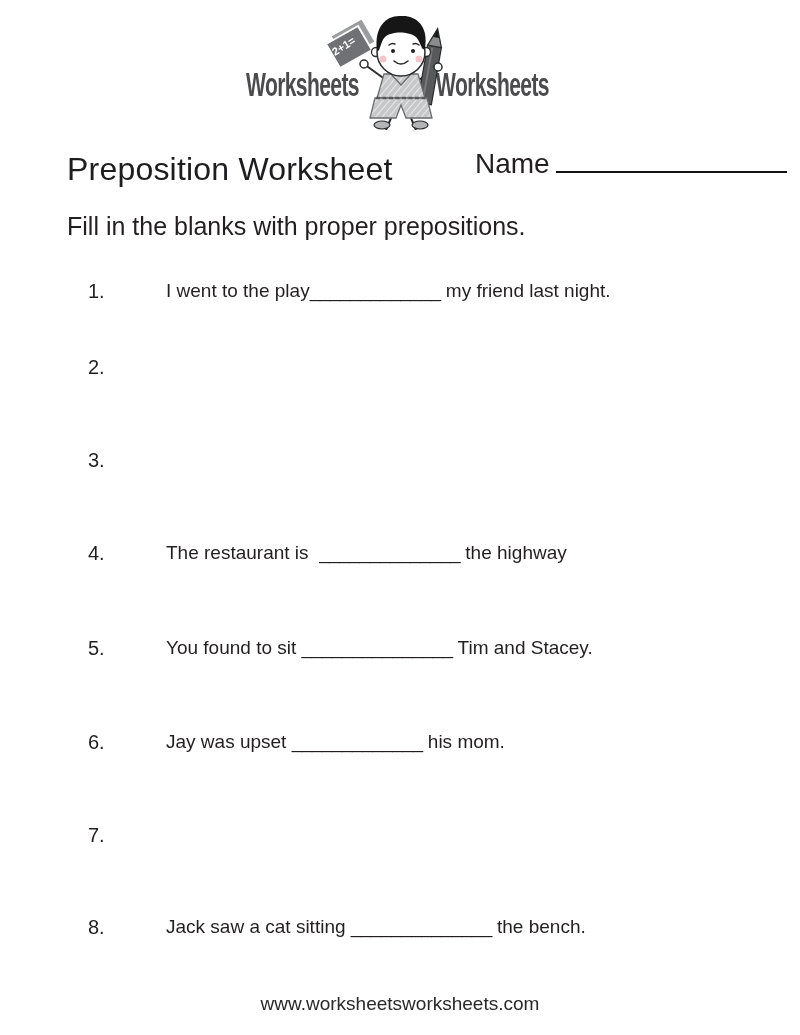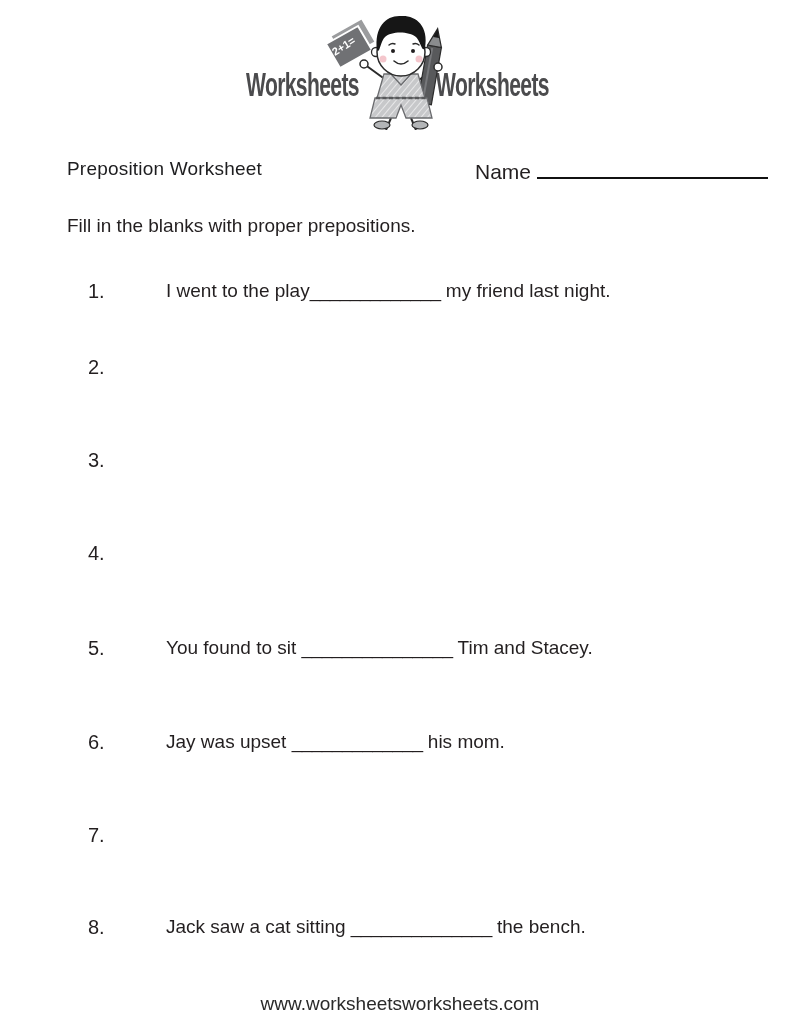--- a/index.html
+++ b/index.html
@@ -25,47 +25,47 @@
     transform: scaleX(0.62);
   }
   .logo-word.left  { left: 246px; transform-origin: left center; }
   .logo-word.right { left: 436px; transform-origin: left center; }
   .mascot { position: absolute; left: 318px; top: 6px; }
 
   
   .title {
     position: absolute;
     left: 67px; top: 153px;
-    font-size: 19px;
+    font-size: 32px;
     line-height: 32px;
     font-weight: 400;
     color: #1d1d1f;
     letter-spacing: 0.2px;
   }
   .name-row {
     position: absolute;
-    left: 475px; top: 155px;
-    font-size: 21px;
+    left: 475px; top: 149px;
+    font-size: 28px;
     line-height: 28px;
     white-space: nowrap;
   }
   .name-line {
     display: inline-block;
     width: 231px;
     height: 24px;
     margin-left: 6px;
     border-bottom: 2px solid #111111;
     vertical-align: baseline;
   }
 
   
   .instruction {
     position: absolute;
     left: 67px; top: 213px;
-    font-size: 19px;
+    font-size: 25px;
     line-height: 26px;
   }
 
   
   .item { position: absolute; left: 0; width: 100%; height: 30px; }
   .item .num {
     position: absolute;
     left: 88px;
     font-size: 20px;
     line-height: 26px;
@@ -174,20 +174,21 @@
   <div class="item" style="top:354px">
     <span class="num">2.</span>
   </div>
 
   <div class="item" style="top:447px">
     <span class="num">3.</span>
   </div>
 
   <div class="item" style="top:540px">
     <span class="num">4.</span>
+    <span class="sentence"><span>The restaurant is  </span><span class="blank">______________</span><span> the highway</span></span>
   </div>
 
   <div class="item" style="top:635px">
     <span class="num">5.</span>
     <span class="sentence"><span>You found to sit </span><span class="blank">_______________</span><span> Tim and Stacey.</span></span>
   </div>
 
   <div class="item" style="top:729px">
     <span class="num">6.</span>
     <span class="sentence"><span>Jay was upset </span><span class="blank">_____________</span><span> his mom.</span></span>

